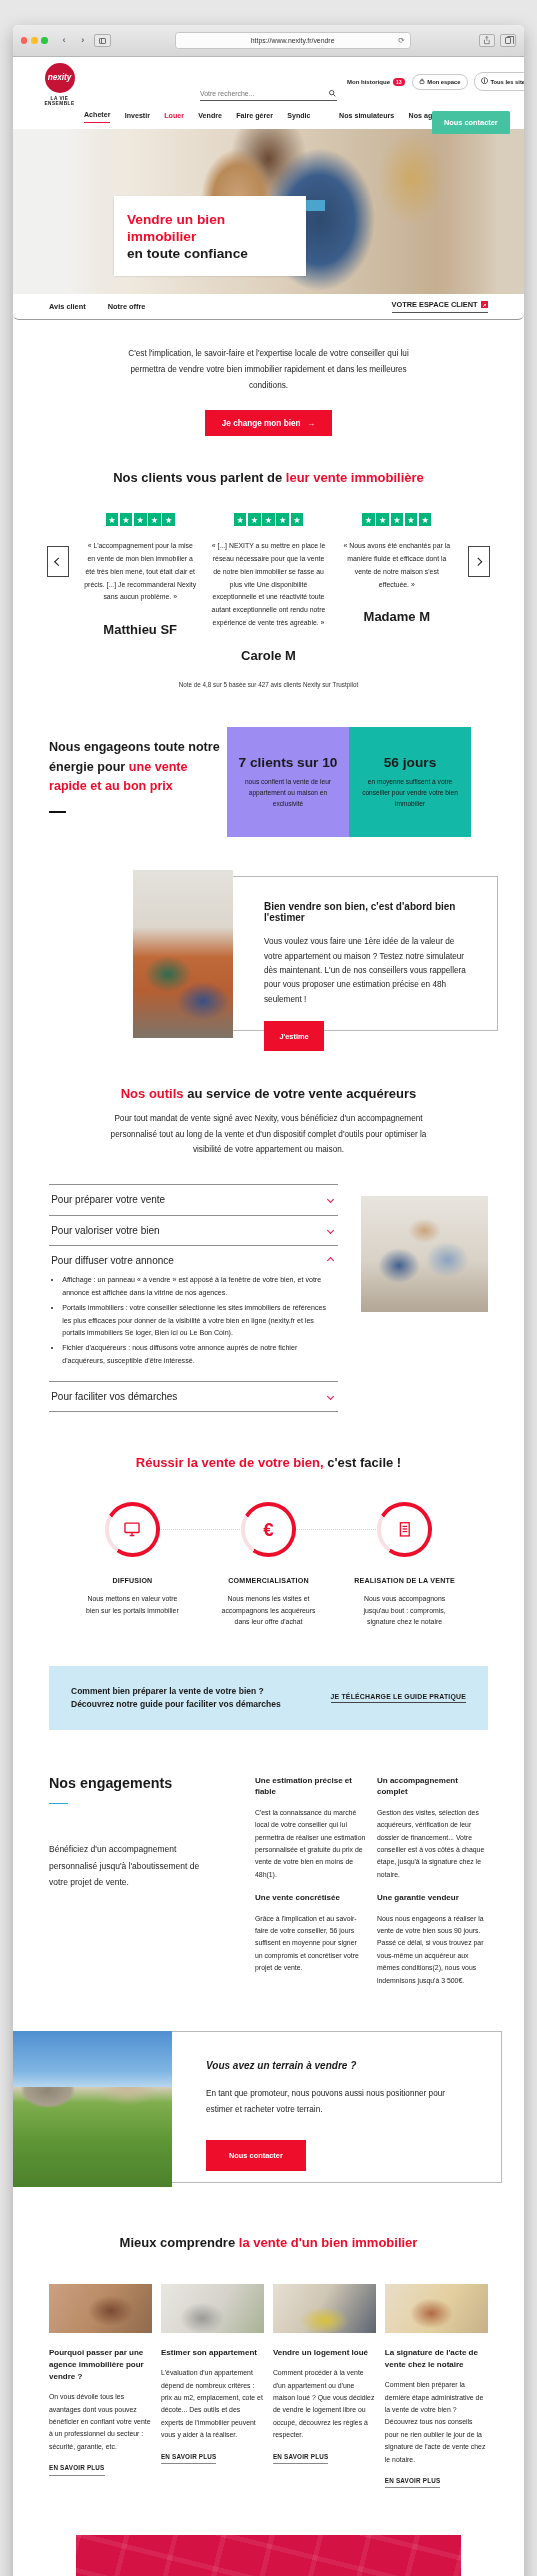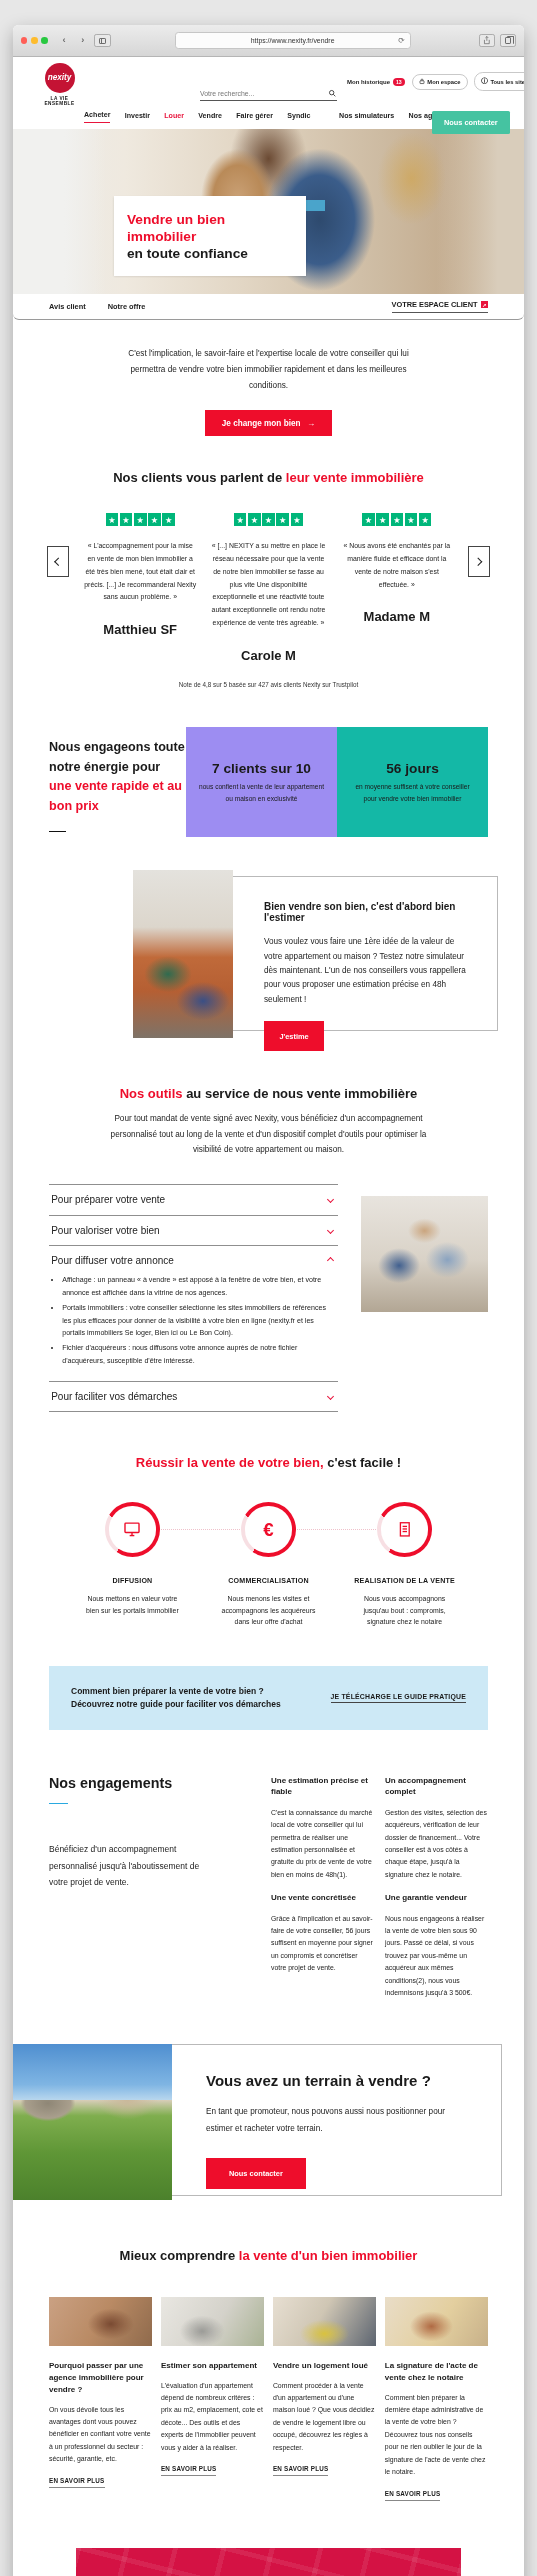--- a/index.html
+++ b/index.html
@@ -106,21 +106,21 @@
   .review-text { margin-top:14.3px; font-size:6.9px; line-height:1.85; color:#222; }
   .review-author { margin-top:18px; font-size:13px; font-weight:bold; }
   .review-note { text-align:center; font-size:6.3px; color:#333; margin-top:18.7px; }
 
   
   .stats { margin-top:39px; display:flex; }
   .stats-left { width:178px; padding-top:11px; }
   .stats-title { font-size:12.6px; font-weight:bold; line-height:1.55; }
   .black-dash { width:16.5px; height:1.6px; background:#111; margin-top:14.3px; }
   .stats-boxes { display:flex; flex:1; }
-  .stat-box { width:151px; height:110px; display:flex; flex-direction:column; align-items:center; justify-content:center;
+  .stat-box { width:122px; height:110px; display:flex; flex-direction:column; align-items:center; justify-content:center;
               text-align:center; padding:0 11px; }
   .stat-box.purple { background:#9d8df2; }
   .stat-box.yellow { background:#14b8a6; }
   .stat-value { font-size:13.7px; font-weight:bold; }
   .stat-caption { margin-top:5.5px; font-size:6.6px; line-height:1.7; }
 
   
   .estimate { margin-top:39px; position:relative; height:165px; }
   .est-photo { position:absolute; left:120px; top:-6.6px; width:100px; height:168px; z-index:2;
     background:
@@ -177,36 +177,36 @@
   .guide-text { font-size:8.5px; font-weight:bold; line-height:1.55; }
   .guide-link { font-size:6.9px; font-weight:bold; border-bottom:1.1px solid #444; padding-bottom:2.7px; white-space:nowrap;
                 margin-left:16.5px; letter-spacing:0.2px; }
 
   
   .engage { margin-top:45px; display:flex; }
   .engage-left { width:170px; flex:none; }
   .engage-title { font-size:14.3px; font-weight:bold; }
   .blue-dash { width:18.7px; height:1.6px; background:#2aa9e0; margin-top:12px; }
   .engage-intro { margin-top:37px; font-size:8.5px; line-height:1.95; color:#222; }
-  .engage-grid { flex:1; margin-left:52px; display:grid; grid-template-columns:1fr 1fr; column-gap:13px; row-gap:28.5px;gap:11px; }
+  .engage-grid { flex:1; margin-left:36px; display:grid; grid-template-columns:1fr 1fr; column-gap:13px; row-gap:28.5px;gap:11px; }
   .eng-title { font-size:8px; font-weight:bold; line-height:1.45; }
   .eng-text { margin-top:8.8px; font-size:6.9px; line-height:1.8; color:#222; }
 
   
   .terrain { margin-top:44px; position:relative; height:156px; }
   .ter-photo { position:absolute; left:0; top:0; width:159px; height:156px; z-index:2;
     background:
       linear-gradient(180deg, #4f8fd0 0%, #7fb5e3 26%, #b9d7ee 36%, transparent 36%),
       radial-gradient(38px 25px at 22% 38%, #8e8676 0%, #a99f8d 60%, transparent 72%),
       radial-gradient(44px 27.4px at 72% 36%, #c9b89a 0%, transparent 70%),
       linear-gradient(180deg, #d7cdb8 36%, #7fae4e 46%, #5f9636 70%, #4c812c 100%);
   }
   .ter-card { position:absolute; left:159px; right:22px; top:0; height:152px; border:0.5px solid #b9b9b9; border-left:none;
               background:#fff; padding:27.4px 30px 0 34px; }
-  .ter-title { font-size:15px; font-weight:bold; }
+  .ter-title { font-size:10px; font-weight:bold;font-style:italic; }
   .ter-body { margin-top:15.4px; font-size:8.2px; line-height:2; color:#222; }
   .ter-btn { display:inline-block; background:#ee0d2b; color:#fff; font-weight:bold; font-size:7.4px;
              padding:11px 23px; margin-top:21px; }
 
   
   .understand { margin-top:48px; }
   .cards { margin-top:34px; display:grid; grid-template-columns:repeat(4,1fr); gap:8.8px; }
   .card-img { height:49px; }
   .ci-1 { background:radial-gradient(33px 22px at 60% 55%, #7a4a32 0%, transparent 70%),
           linear-gradient(120deg, #caa183 0%, #b98a64 50%, #8f6a4c 100%); }
@@ -404,21 +404,21 @@
     <div class="est-photo"></div>
     <div class="est-card">
       <h3 class="est-title">Bien vendre son bien, c'est d'abord bien l'estimer</h3>
       <p class="est-body">Vous voulez vous faire une 1ère idée de la valeur de votre appartement ou maison ? Testez notre simulateur dès maintenant. L'un de nos conseillers vous rappellera pour vous proposer une estimation précise en 48h seulement !</p>
       <span class="btn-red-sm">J'estime</span>
     </div>
   </section>
 
   <section class="tools content">
     <h2 class="sec-title">
-      <span class="red-t">Nos outils</span><span> au service de nous vente immobilière</span>
+      <span class="red-t">Nos outils</span><span> au service de votre vente acquéreurs</span>
     </h2>
     <p class="tools-body">Pour tout mandat de vente signé avec Nexity, vous bénéficiez d'un accompagnement personnalisé tout au long de la vente et d'un dispositif complet d'outils pour optimiser la visibilité de votre appartement ou maison.</p>
   </section>
 
   <div class="acc-wrap content">
     <div class="accordion">
       <div class="acc-item">
         <div class="acc-head">
           <span>Pour préparer votre vente</span>
           <span class="acc-chev down"></span>

